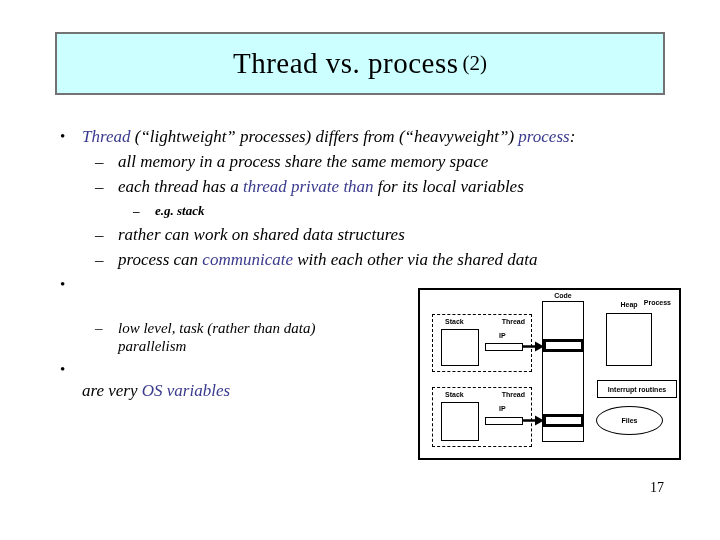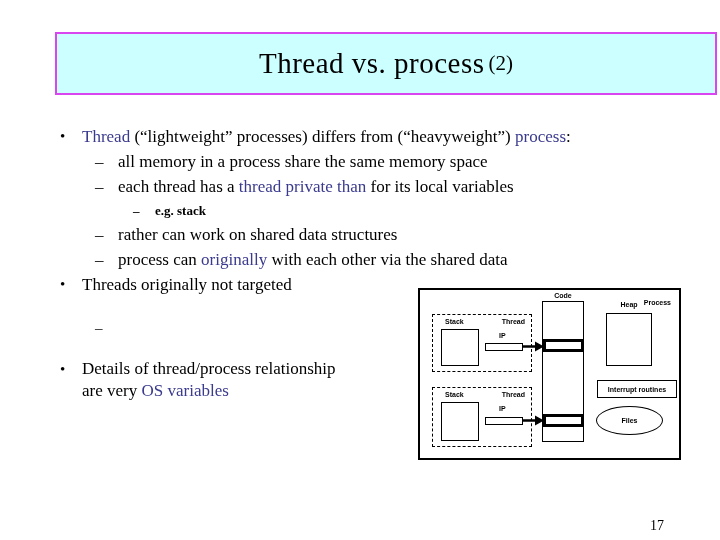--- a/index.html
+++ b/index.html
@@ -11,50 +11,50 @@
   body {
     position: relative;
     background: #ffffff;
     font-family: "Liberation Serif", serif;
     color: #000000;
     overflow: hidden;
   }
 
   
   .title-box {
-    position: absolute; left: 55px; top: 32px; width: 662px; height: 63px;
+    position: absolute; left: 55px; top: 32px; width: 610px; height: 63px;
     background: var(--title-bg);
-    border: 2px solid #d946ef;
+    border: 2px solid #737373;
     display: flex; align-items: center; justify-content: center;
   }
   .title-main { font-size: 29px; letter-spacing: 0.5px; }
   .title-suffix { font-size: 21px; margin-left: 4px; }
 
   
   .line { position: absolute; display: flex; font-size: 17px; line-height: 21px; }
   .marker { flex: 0 0 auto; }
   .l1 .marker { width: 22px; font-size: 15px; }
   .l2 .marker { width: 23px; }
   .l3 .marker { width: 22px; }
   .blue { color: var(--accent); }
-  .txt { white-space: pre-wrap; }
+  .txt { white-space: pre-wrap; font-style: italic; }
 
   #line-1 { left: 60px; top: 126px; }
   #line-2 { left: 95px; top: 151px; }
   #line-3 { left: 95px; top: 176px; }
   #line-4 { left: 133px; top: 200px; font-size: 13px; font-weight: bold; }
   #line-4 .marker { width: 22px; }
   #line-5 { left: 95px; top: 224px; }
   #line-6 { left: 95px; top: 249px; }
   #line-7 { left: 60px; top: 274px; }
   #line-8 { left: 95px; top: 319px; font-size: 15px; line-height: 18px; }
   #line-9 { left: 60px; top: 358px; line-height: 22px; }
 
   .page-number {
-    position: absolute; left: 650px; top: 518px;
+    position: absolute; left: 650px; top: 480px;
     font-size: 14px;
   }
 
   
   .diagram {
     position: absolute; left: 418px; top: 288px; width: 263px; height: 172px;
     border: 2px solid #000;
     font-family: "Liberation Sans", sans-serif;
     font-size: 7px; font-weight: bold;
   }
@@ -140,35 +140,36 @@
   <span class="txt">e.g. stack</span>
 </div>
 
 <div id="line-5" class="line l2">
   <span class="marker">–</span>
   <span class="txt">rather can work on shared data structures</span>
 </div>
 
 <div id="line-6" class="line l2">
   <span class="marker">–</span>
-  <span class="txt"><span>process can </span><span class="blue">originally</span><span> with each other via the shared data</span></span>
+  <span class="txt"><span>process can </span><span class="blue">communicate</span><span> with each other via the shared data</span></span>
 </div>
 
 <div id="line-7" class="line l1">
   <span class="marker">•</span>
-  <span class="txt"><span>Threads originally not targeted</span><br></span>
+  <span class="txt"><br></span>
 </div>
 
 <div id="line-8" class="line l2">
   <span class="marker">–</span>
+  <span class="txt"><span>low level, task (rather than data)</span><br><span>parallelism</span></span>
 </div>
 
 <div id="line-9" class="line l1">
   <span class="marker">•</span>
-  <span class="txt"><span>Details of thread/process relationship</span><br><span>are very </span><span class="blue">OS variables</span></span>
+  <span class="txt"><br><span>are very </span><span class="blue">OS variables</span></span>
 </div>
 
 <div class="diagram">
   <span class="lbl code-label">Code</span>
   <div class="code-col"></div>
   <div class="code-bar" id="code-bar-1"></div>
   <div class="code-bar" id="code-bar-2"></div>
 
   <span class="lbl heap-label">Heap</span>
   <div class="heap-box"></div>

